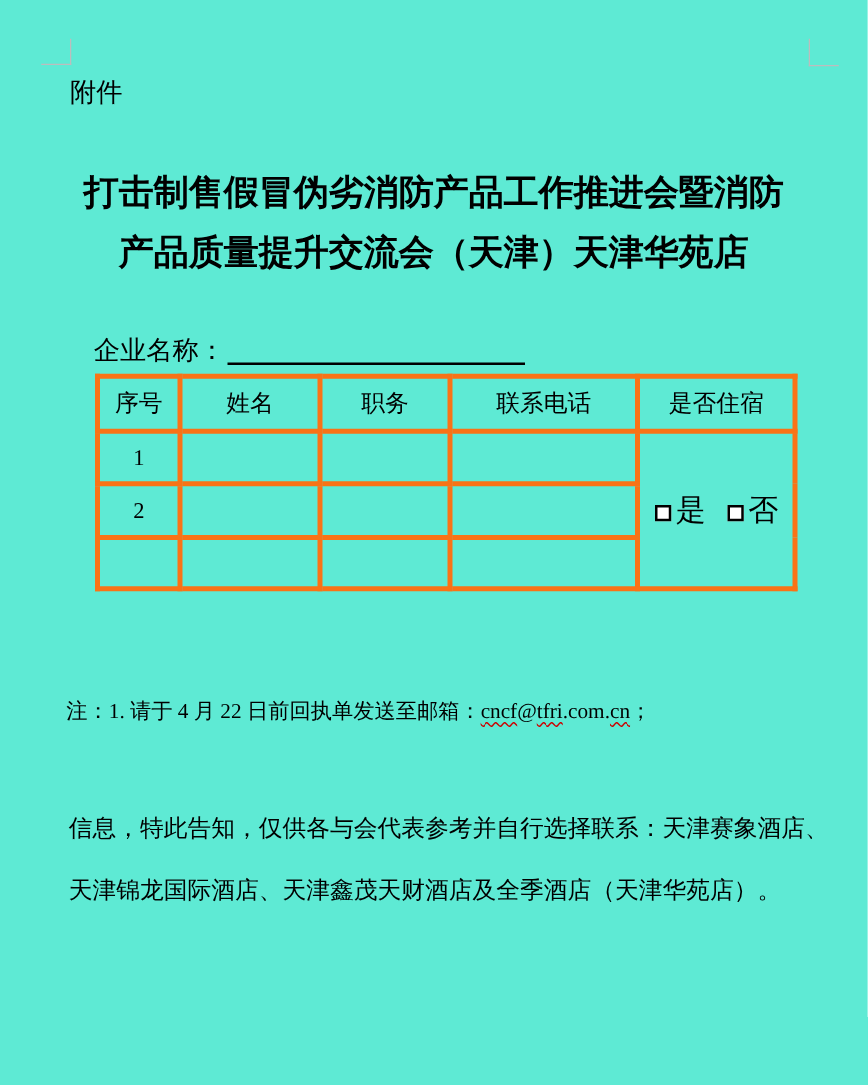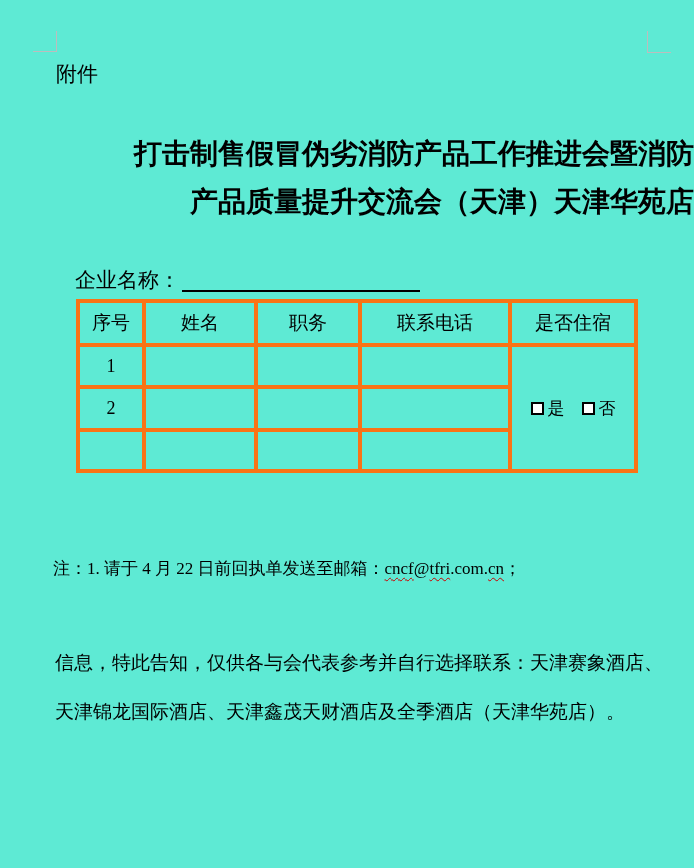--- a/index.html
+++ b/index.html
@@ -12,34 +12,34 @@
 
   
   .crop-tl { position:absolute; left:33px; top:31px; width:24px; height:21px;
              border-right:1px solid #bdbdbd; border-bottom:1px solid #bdbdbd; }
   .crop-tr { position:absolute; left:647px; top:31px; width:24px; height:22px;
              border-left:1px solid #bdbdbd; border-bottom:1px solid #bdbdbd; }
 
   .attachment { position:absolute; left:56px; top:60px; font-size:21px;
                 font-family:"Liberation Sans","DejaVu Sans",sans-serif; }
 
-  .doc-title { position:absolute; left:0; top:130px; width:694px; text-align:right;
+  .doc-title { position:absolute; left:0; top:130px; width:694px; text-align:center;
                font-family:"Liberation Sans","DejaVu Sans",sans-serif;
                font-weight:bold; font-size:28px; line-height:48px; }
 
   .company-row { position:absolute; left:75px; top:266px; font-size:21px; }
   .company-blank { position:absolute; left:182px; top:271px; width:238px; height:21px;
                    border-bottom:2px solid #000; }
 
   table.reg { position:absolute; left:76px; top:299px; border-collapse:collapse; table-layout:fixed; }
   table.reg th, table.reg td { border:4px solid #f97316; text-align:center; vertical-align:middle;
                                font-weight:normal; overflow:hidden; }
   table.reg th { font-size:19px; }
   td.num { font-size:18px; }
-  td.lodging { font-size:17px; }
+  td.lodging { font-size:24px; }
   tr.hr  { height:44px; }
   tr.r1  { height:42px; }
   tr.r2  { height:43px; }
   tr.r3  { height:41px; }
 
   .cbg { white-space:nowrap; }
   .cbg + .cbg { margin-left:17px; }
   .cb { display:inline-block; width:13px; height:13px; border:2px solid #000;
         vertical-align:-1px; margin-right:4px; background:#fff; }
 

